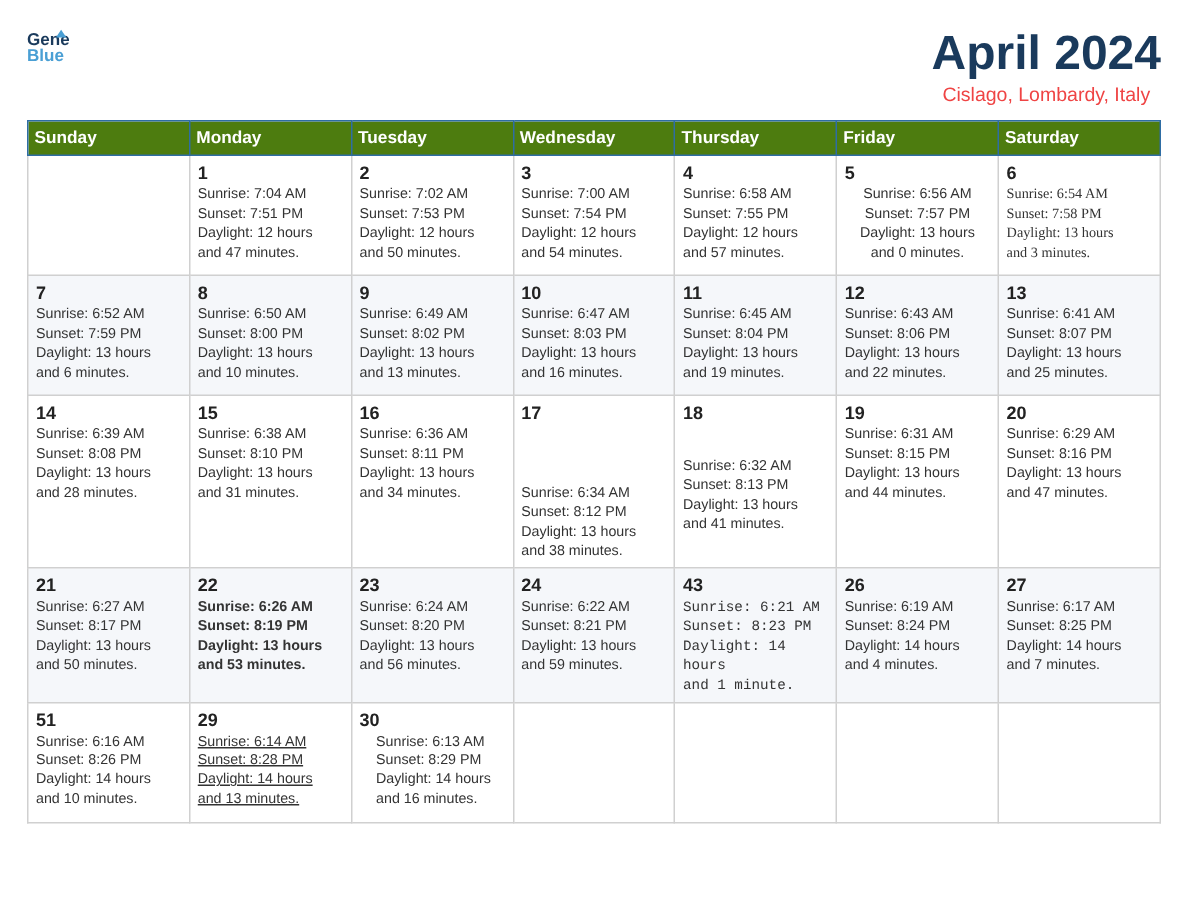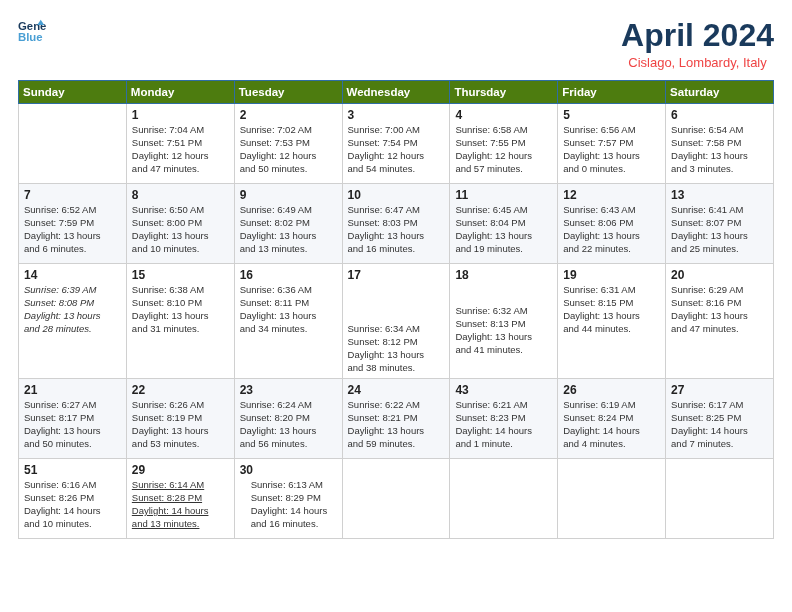--- a/index.html
+++ b/index.html
@@ -147,28 +147,28 @@
           </td>
           <td>
             <div class="day-num">4</div>
             <div class="day-info" style="white-space: pre-line;">Sunrise: 6:58 AM
 Sunset: 7:55 PM
 Daylight: 12 hours
 and 57 minutes.</div>
           </td>
           <td>
             <div class="day-num">5</div>
-            <div class="day-info" style="white-space: pre-line;">Sunrise: 6:56 AM
+            <div class="day-info" style="white-space: pre-line; text-align: center;">Sunrise: 6:56 AM
 Sunset: 7:57 PM
 Daylight: 13 hours
 and 0 minutes.</div>
           </td>
           <td>
             <div class="day-num">6</div>
-            <div class="day-info" style="white-space: pre-line;">Sunrise: 6:54 AM
+            <div class="day-info" style="white-space: pre-line; font-family: Liberation Serif, serif;">Sunrise: 6:54 AM
 Sunset: 7:58 PM
 Daylight: 13 hours
 and 3 minutes.</div>
           </td>
         </tr>
         <tr>
           <td>
             <div class="day-num">7</div>
             <div class="day-info" style="white-space: pre-line;">Sunrise: 6:52 AM
 Sunset: 7:59 PM
@@ -214,21 +214,21 @@
             <div class="day-num">13</div>
             <div class="day-info" style="white-space: pre-line;">Sunrise: 6:41 AM
 Sunset: 8:07 PM
 Daylight: 13 hours
 and 25 minutes.</div>
           </td>
         </tr>
         <tr>
           <td>
             <div class="day-num">14</div>
-            <div class="day-info" style="white-space: pre-line; font-style: italic;">Sunrise: 6:39 AM
+            <div class="day-info" style="white-space: pre-line;">Sunrise: 6:39 AM
 Sunset: 8:08 PM
 Daylight: 13 hours
 and 28 minutes.</div>
           </td>
           <td>
             <div class="day-num">15</div>
             <div class="day-info" style="white-space: pre-line;">Sunrise: 6:38 AM
 Sunset: 8:10 PM
 Daylight: 13 hours
 and 31 minutes.</div>
@@ -272,42 +272,42 @@
         <tr>
           <td>
             <div class="day-num">21</div>
             <div class="day-info" style="white-space: pre-line;">Sunrise: 6:27 AM
 Sunset: 8:17 PM
 Daylight: 13 hours
 and 50 minutes.</div>
           </td>
           <td>
             <div class="day-num">22</div>
-            <div class="day-info" style="white-space: pre-line;">Sunrise: 6:26 AM
+            <div class="day-info" style="white-space: pre-line; font-weight: bold;">Sunrise: 6:26 AM
 Sunset: 8:19 PM
 Daylight: 13 hours
 and 53 minutes.</div>
           </td>
           <td>
             <div class="day-num">23</div>
             <div class="day-info" style="white-space: pre-line;">Sunrise: 6:24 AM
 Sunset: 8:20 PM
 Daylight: 13 hours
 and 56 minutes.</div>
           </td>
           <td>
             <div class="day-num">24</div>
             <div class="day-info" style="white-space: pre-line;">Sunrise: 6:22 AM
 Sunset: 8:21 PM
 Daylight: 13 hours
 and 59 minutes.</div>
           </td>
           <td>
             <div class="day-num">43</div>
-            <div class="day-info" style="white-space: pre-line;">Sunrise: 6:21 AM
+            <div class="day-info" style="white-space: pre-line; font-family: Liberation Mono, monospace;">Sunrise: 6:21 AM
 Sunset: 8:23 PM
 Daylight: 14 hours
 and 1 minute.</div>
           </td>
           <td>
             <div class="day-num">26</div>
             <div class="day-info" style="white-space: pre-line;">Sunrise: 6:19 AM
 Sunset: 8:24 PM
 Daylight: 14 hours
 and 4 minutes.</div>

